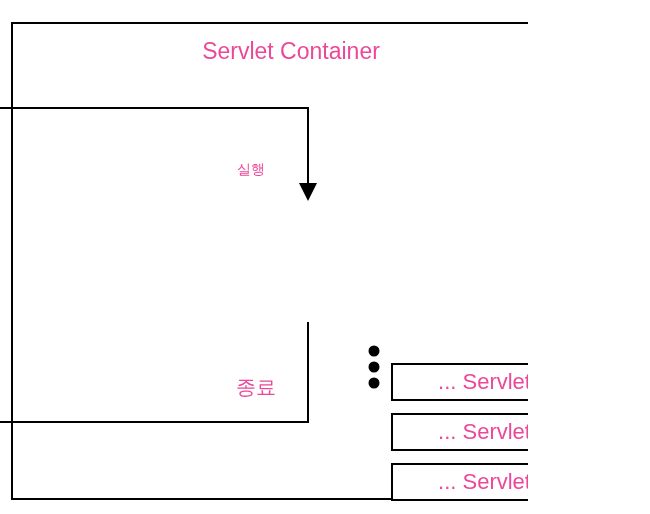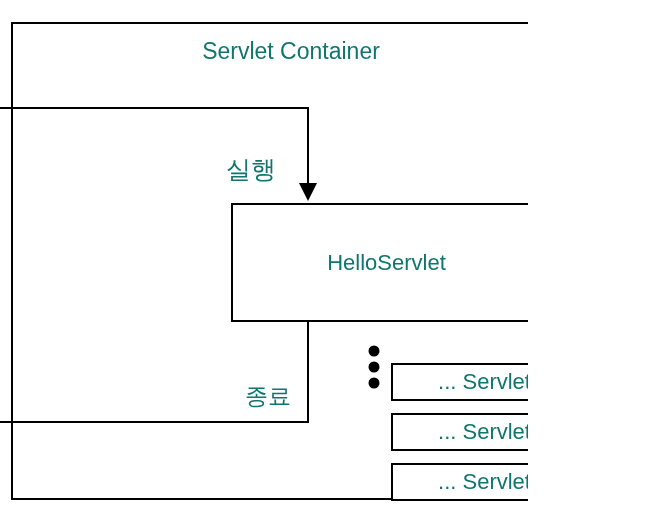--- a/index.html
+++ b/index.html
@@ -7,21 +7,21 @@
     padding: 0;
     background: #ffffff;
   }
   .stage {
     position: relative;
     width: 528px;
     height: 514px;
     background: #ffffff;
     overflow: hidden;
     font-family: "Liberation Sans", sans-serif;
-    color: #0f766e;
+    color: #ec4899;
   }
   .overlay-svg {
     position: absolute;
     left: 0;
     top: 0;
     width: 650px;
     height: 514px;
   }
   .outer-box {
     position: absolute;
@@ -45,27 +45,26 @@
     top: 51px;
     font-size: 23px;
   }
   .desc-label {
     left: 469px;
     top: 107px;
   }
   .execute-label {
     left: 251px;
     top: 169px;
-    font-size: 25px;
+    font-size: 14px;
   }
   .terminate-label {
-    left: 268px;
+    left: 256px;
     top: 387px;
-    font-size: 23px;
-    margin-top: 9px;
+    font-size: 20px;
   }
   .hello-box {
     position: absolute;
     left: 231px;
     top: 203px;
     width: 311px;
     height: 119px;
     border: 2px solid #000000;
     box-sizing: border-box;
     background: #ffffff;
@@ -116,23 +115,20 @@
     </g>
   </svg>
 
   <div class="label title-label">Servlet Container</div>
 
 
   <div class="label execute-label">실행</div>
 
   <div class="label terminate-label">종료</div>
 
-  <div class="hello-box">
-    <span>HelloServlet</span>
-  </div>
 
   <div class="servlet-stack">
     <div class="servlet-item">
       <span>... Servlet</span>
     </div>
     <div class="servlet-item">
       <span>... Servlet</span>
     </div>
     <div class="servlet-item">
       <span>... Servlet</span>

